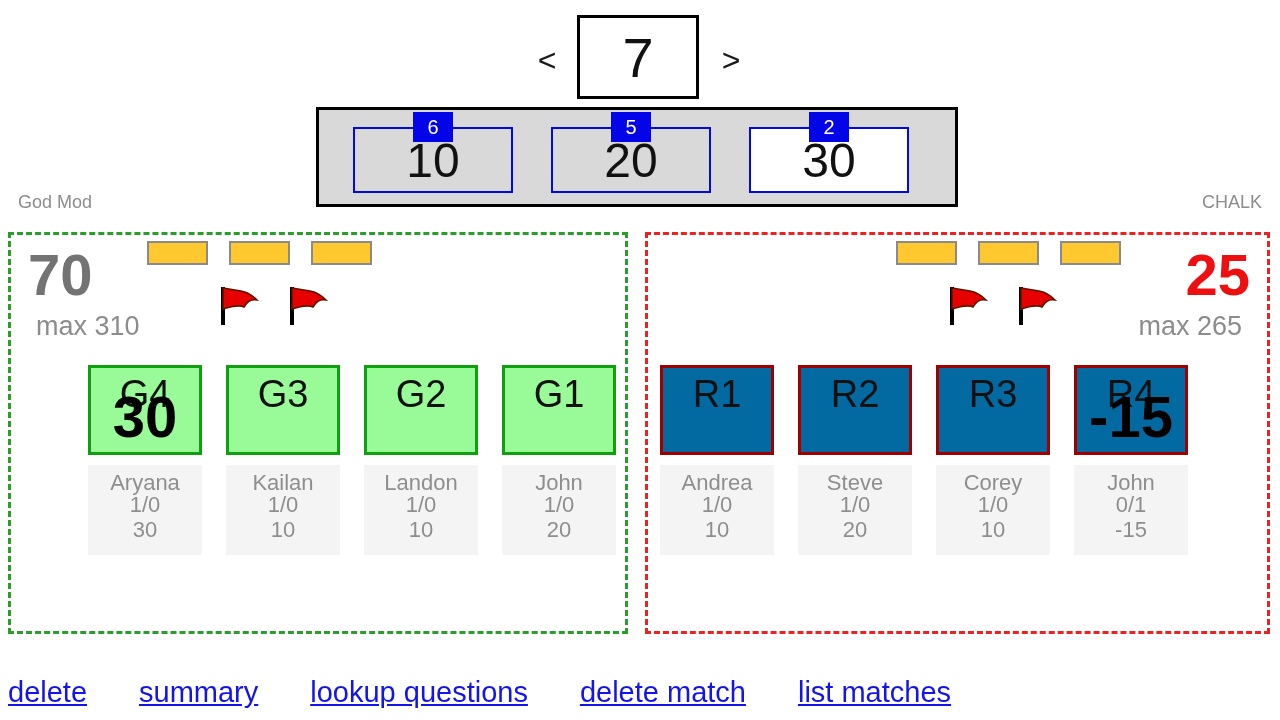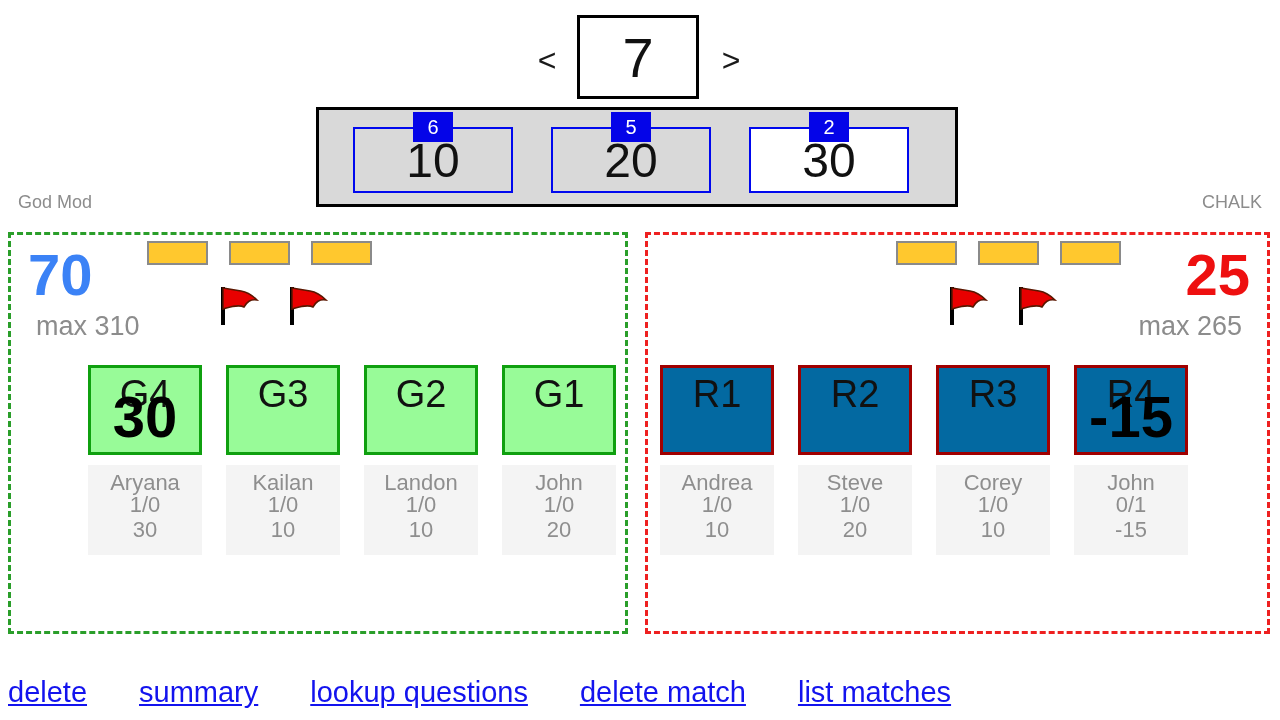--- a/index.html
+++ b/index.html
@@ -36,21 +36,21 @@
   .team-label { position:absolute; top:192px; font-size:18px; color:#8c8c8c; }
   .team-label.left  { left:18px; }
   .team-label.right { right:18px; }
 
   
   .team-panel { position:absolute; top:232px; height:402px; border:3px dashed; background:#fff; }
   .team-green { left:8px;   width:620px; border-color:#2a9e2a; }
   .team-red   { left:645px; width:625px; border-color:#ee2020; }
 
   .team-score { position:absolute; top:10px; font-size:58px; font-weight:bold; line-height:60px; }
-  .team-green .team-score { left:17px;  color:#3b82f6; }
+  .team-green .team-score { left:17px;  color:#737373; }
   .team-red   .team-score { right:17px; color:#ee1010;text-align:right; }
   .team-max { position:absolute; top:76px; font-size:27px; color:#8c8c8c; }
   .team-green .team-max { left:25px; }
   .team-red   .team-max { right:25px; }
 
   .bars-row { position:absolute; top:6px; display:flex; gap:21px; }
   .team-green .bars-row { left:136px; }
   .team-red   .bars-row { left:248px; }
   .bar { width:61px; height:24px; background:#ffc82e; border:2px solid #8a8a8a; cursor:pointer; }
 

